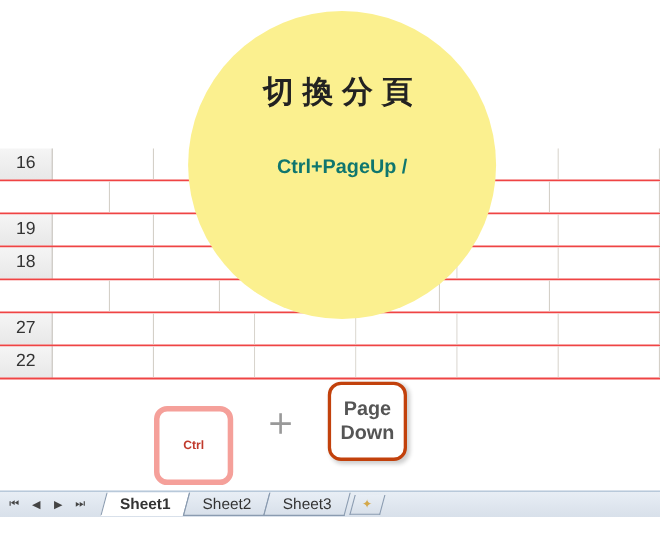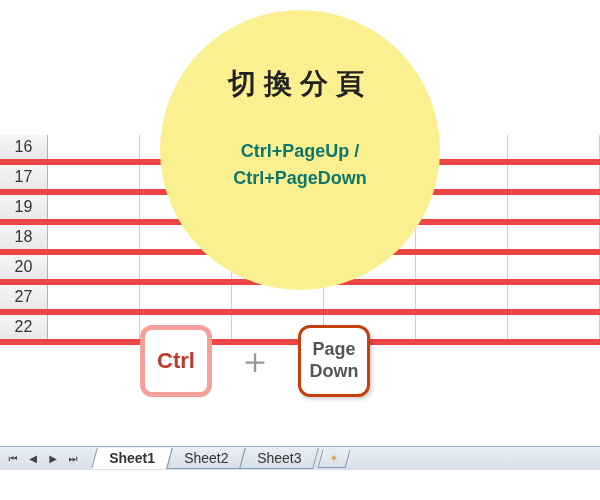--- a/index.html
+++ b/index.html
@@ -5,21 +5,21 @@
     * { margin: 0; padding: 0; box-sizing: border-box; }
     body { width: 600px; height: 500px; background: #fff; font-family: Arial, sans-serif; position: relative; overflow: hidden; }
     
     .circle-bg {
       position: absolute;
       width: 280px;
       height: 280px;
       border-radius: 50%;
       background: #fbf08f;
       top: 10px;
-      left: 160px;
+      left: 171px;
       z-index: 5;
       display: flex;
       flex-direction: column;
       align-items: center;
       padding-top: 55px;
     }
     
     .circle-title {
       font-size: 28px;
       font-weight: bold;
@@ -40,21 +40,21 @@
       position: absolute;
       top: 135px;
       left: 0;
       right: 0;
       z-index: 1;
     }
     
     .grid-row {
       display: flex;
       height: 30px;
-      border-bottom: 6px solid #ef4444;
+      border-bottom: 2px solid #ef4444;
     }
     
     .row-header {
       width: 48px;
       background: linear-gradient(to bottom, #f5f5f5, #e8e8e8);
       border-right: 1px solid #b8b4ac;
       display: flex;
       align-items: center;
       justify-content: center;
       font-size: 16px;
@@ -84,21 +84,22 @@
       display: flex;
       align-items: center;
       justify-content: center;
       font-weight: bold;
       background: #fff;
     }
     
     .key-ctrl {
       border: 5px solid #f5a09a;
       color: #c0392b;
-      font-size: 22px;
+      font-size: 11px;
+      margin-top: 44px;
     }
     
     .key-page {
       border: 3px solid #c2410c;
       box-shadow: 2px 2px 4px rgba(0,0,0,0.2);
       color: #555;
       font-size: 18px;
       text-align: center;
       line-height: 1.2;
     }
@@ -190,36 +191,34 @@
       z-index: 2;
     }
   </style>
 </head>
 <body>
 
 <div class="circle-bg">
   <div class="circle-title">切換分頁</div>
   <div class="circle-subtitle">
     <div>Ctrl+PageUp /</div>
-    <div>Ctrl+PageDown</div>
   </div>
 </div>
 
 <div class="spreadsheet">
   <div class="grid-row">
     <div class="row-header">16</div>
     <div class="cell"></div>
       <div class="cell"></div>
       <div class="cell"></div>
       <div class="cell"></div>
       <div class="cell"></div>
       <div class="cell"></div>
   </div>
   <div class="grid-row">
-    <div class="row-header">17</div>
     <div class="cell"></div>
       <div class="cell"></div>
       <div class="cell"></div>
       <div class="cell"></div>
       <div class="cell"></div>
       <div class="cell"></div>
   </div>
   <div class="grid-row">
     <div class="row-header">19</div>
     <div class="cell"></div>
@@ -232,21 +231,20 @@
   <div class="grid-row">
     <div class="row-header">18</div>
     <div class="cell"></div>
       <div class="cell"></div>
       <div class="cell"></div>
       <div class="cell"></div>
       <div class="cell"></div>
       <div class="cell"></div>
   </div>
   <div class="grid-row">
-    <div class="row-header">20</div>
     <div class="cell"></div>
       <div class="cell"></div>
       <div class="cell"></div>
       <div class="cell"></div>
       <div class="cell"></div>
       <div class="cell"></div>
   </div>
   <div class="grid-row">
     <div class="row-header">27</div>
     <div class="cell"></div>

